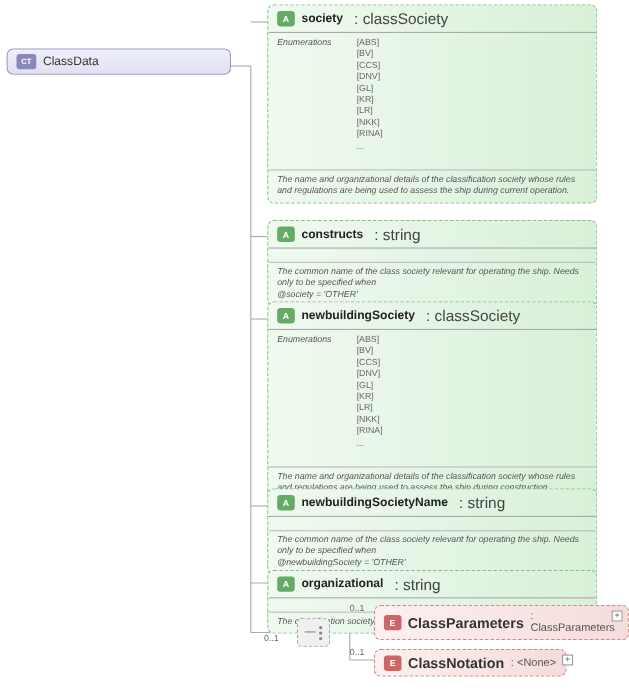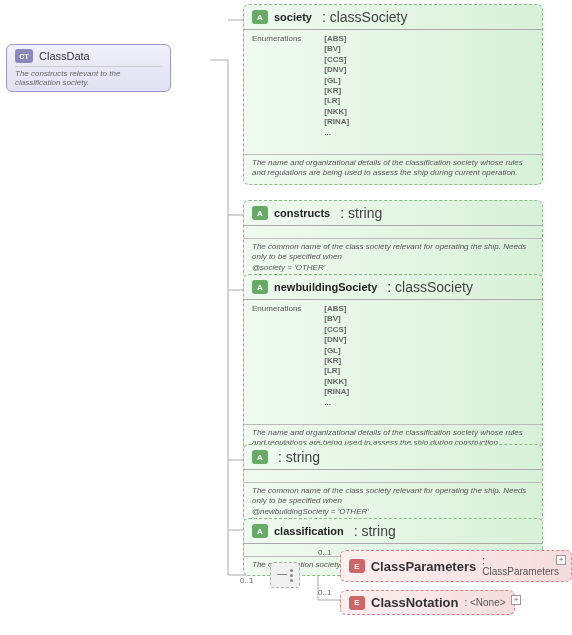--- a/index.html
+++ b/index.html
@@ -64,22 +64,22 @@
     padding: 4px 8px;
     border-bottom: 1px solid #aaa;
   }
   .attr-name { font-size: 11px; font-weight: bold; color: #222; text-align: right; }
   .attr-type { font-size: 14px; color: #444; margin-left: 4px; }
   .attr-body {
     padding: 4px 8px;
     font-size: 8px;
     color: #555;
   }
-  .enum-label { color: #555; display: inline-block; vertical-align: top; width: 70px; }
-  .enum-list { display: inline-block; color: #666; line-height: 1.3; font-weight: bold; }
+  .enum-label { font-style: italic; color: #555; display: inline-block; vertical-align: top; width: 70px; }
+  .enum-list { display: inline-block; color: #666; line-height: 1.3; }
   .attr-desc {
     font-style: italic;
     font-size: 8px;
     color: #555;
     border-top: 1px solid #bbb;
     padding: 3px 8px 5px;
     line-height: 1.3;
     margin-top: 12px;
   }
   .elem-box {
@@ -168,26 +168,25 @@
   <line x1="228" y1="530" x2="243" y2="530"></line>
 
   <line x1="228" y1="575" x2="270" y2="575"></line>
 
   <line x1="300" y1="575" x2="318" y2="575"></line>
   <line x1="318" y1="560" x2="318" y2="600"></line>
   <line x1="318" y1="560" x2="340" y2="560"></line>
   <line x1="318" y1="600" x2="340" y2="600"></line>
 </svg>
 
-<div class="node-ct" style="left:6px; top:44px; width:165px;">
+<div class="node-ct" style="left:6px; top:44px; width:204px;">
   <div class="node-ct-header">
     <span class="badge badge-ct">CT</span>
     <span class="ct-label">ClassData</span>
   </div>
-  <div class="ct-desc">The constructs relevant to the classification society.</div>
 </div>
 
 <div class="attr-box" style="left:243px; top:4px;">
   <div class="attr-header">
     <span class="badge badge-a">A</span>
     <span class="attr-name">society</span>
     <span class="attr-type">: classSociety</span>
   </div>
   <div class="attr-body">
     <span class="enum-label">Enumerations</span>
@@ -215,30 +214,31 @@
   <div class="attr-body">
     <span class="enum-label">Enumerations</span>
     <span class="enum-list">[ABS]<br>[BV]<br>[CCS]<br>[DNV]<br>[GL]<br>[KR]<br>[LR]<br>[NKK]<br>[RINA]<br>...</span>
   </div>
   <div class="attr-desc">The name and organizational details of the classification society whose rules and regulations are being used to assess the ship during construction.</div>
 </div>
 
 <div class="attr-box" style="left:243px; top:444px;">
   <div class="attr-header">
     <span class="badge badge-a">A</span>
+    <span class="attr-name">newbuildingSocietyName</span>
     <span class="attr-type">: string</span>
   </div>
   <div class="attr-desc" style="white-space: pre-line;">The common name of the class society relevant for operating the ship. Needs only to be specified when
 @newbuildingSociety = 'OTHER'</div>
 </div>
 
 <div class="attr-box" style="left:243px; top:518px;">
   <div class="attr-header">
     <span class="badge badge-a">A</span>
-    <span class="attr-name">classification</span>
+    <span class="attr-name">organizational</span>
     <span class="attr-type">: string</span>
   </div>
   <div class="attr-desc">The classification society specific identifier to a ship.</div>
 </div>
 
 <div class="card-label" style="left:240px; top:576px;">0..1</div>
 
 <div class="seq-box" style="left:270px; top:562px;">
   <div class="seq-dots">
       <span></span>

